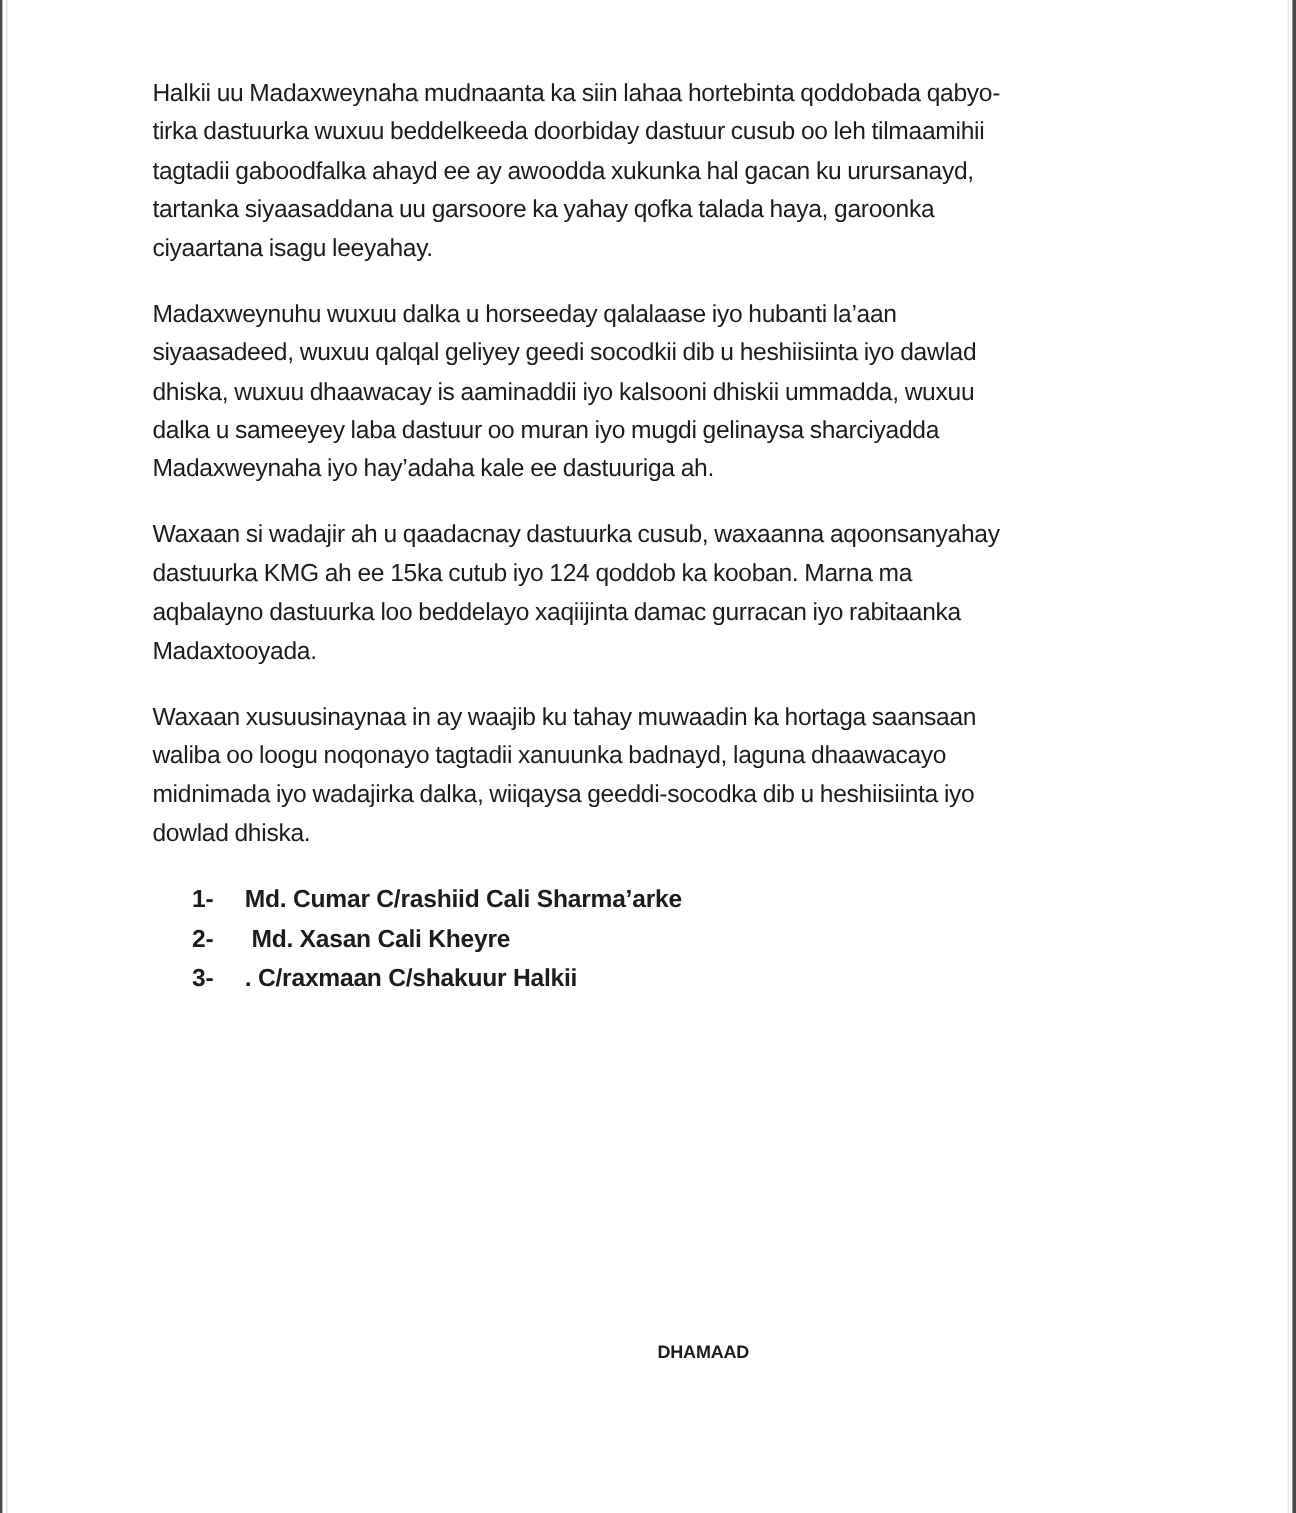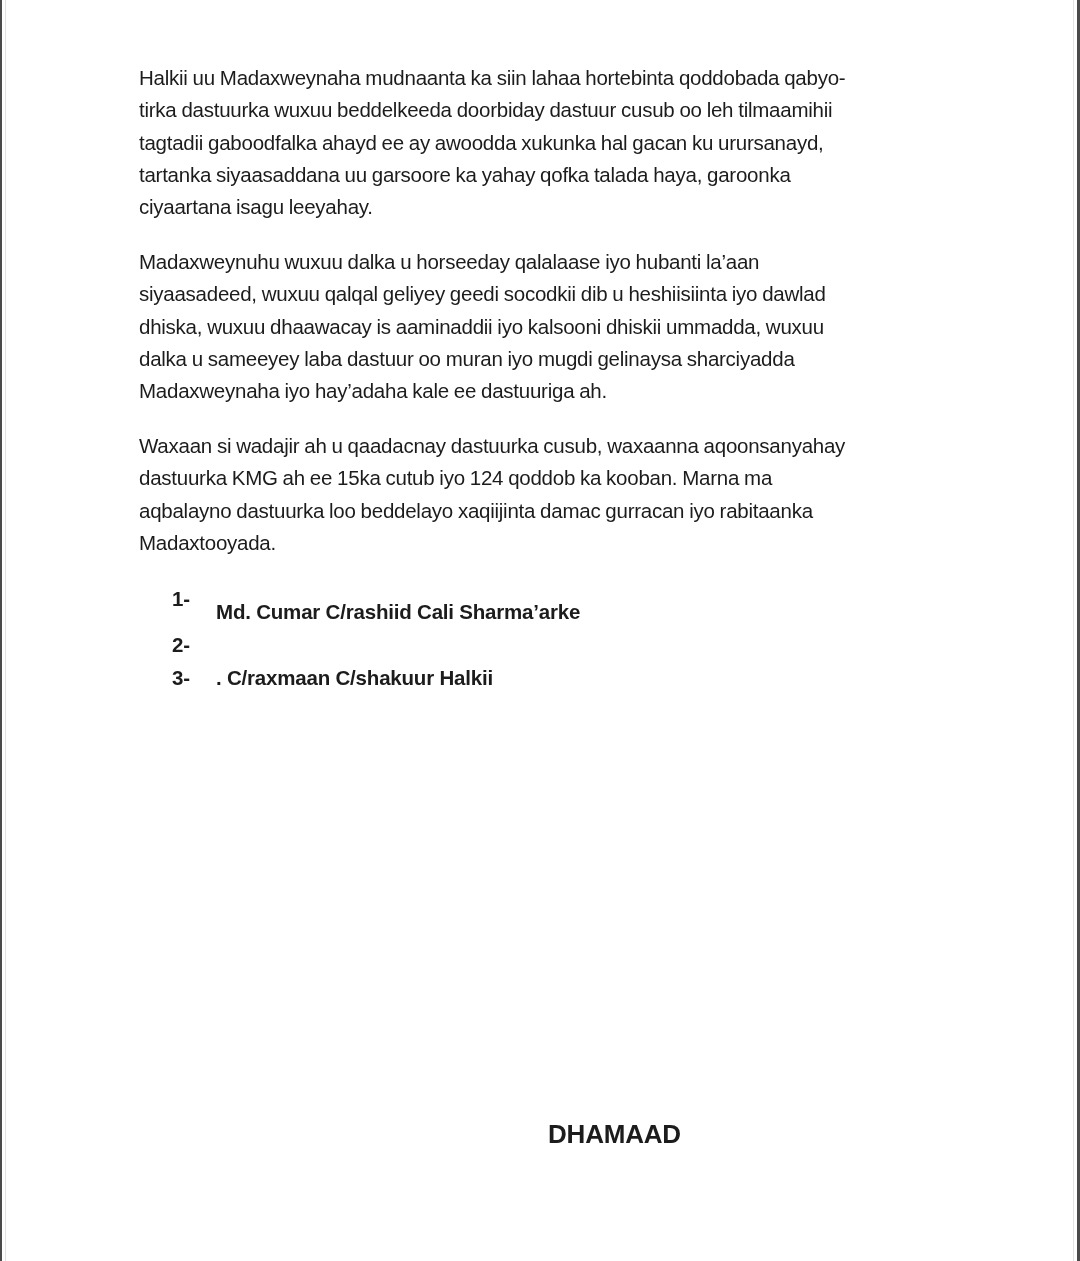--- a/index.html
+++ b/index.html
@@ -26,21 +26,21 @@
     .edge-right {
       position: absolute; right: 0; top: 0; width: 3px; height: 1261px;
       background: #4a4a4a;
     }
     .edge-right-line {
       position: absolute; right: 6px; top: 0; width: 1px; height: 1261px;
       background: #e2e2e2;
     }
     .page {
       position: absolute;
-      left: 139px;
+      left: 127px;
       top: 62px;
       width: 800px;
     }
     .para {
       margin: 0 0 22.5px 0;
       font-size: 20.5px;
       line-height: 32.3px;
       letter-spacing: -0.25px;
       word-spacing: -0.5px;
       white-space: pre-line;
@@ -59,21 +59,21 @@
     }
     .signatory .num {
       display: inline-block;
       width: 44px;
     }
     .closing {
       position: absolute;
       left: 548px;
       top: 1119px;
       font-weight: bold;
-      font-size: 26px;
+      font-size: 15px;
       letter-spacing: -0.2px;
     }
   </style>
 </head>
 <body>
 
 <div class="edge-left"></div>
 <div class="edge-left-line"></div>
 <div class="edge-right"></div>
 <div class="edge-right-line"></div>
@@ -86,28 +86,33 @@
 ciyaartana isagu leeyahay.</p>
   <p class="para">Madaxweynuhu wuxuu dalka u horseeday qalalaase iyo hubanti la’aan
 siyaasadeed, wuxuu qalqal geliyey geedi socodkii dib u heshiisiinta iyo dawlad
 dhiska, wuxuu dhaawacay is aaminaddii iyo kalsooni dhiskii ummadda, wuxuu
 dalka u sameeyey laba dastuur oo muran iyo mugdi gelinaysa sharciyadda
 Madaxweynaha iyo hay’adaha kale ee dastuuriga ah.</p>
   <p class="para">Waxaan si wadajir ah u qaadacnay dastuurka cusub, waxaanna aqoonsanyahay
 dastuurka KMG ah ee 15ka cutub iyo 124 qoddob ka kooban. Marna ma
 aqbalayno dastuurka loo beddelayo xaqiijinta damac gurracan iyo rabitaanka
 Madaxtooyada.</p>
+  <p class="para">Waxaan xusuusinaynaa in ay waajib ku tahay muwaadin ka hortaga saansaan
+waliba oo loogu noqonayo tagtadii xanuunka badnayd, laguna dhaawacayo
+midnimada iyo wadajirka dalka, wiiqaysa geeddi-socodka dib u heshiisiinta iyo
+dowlad dhiska.</p>
 
   <ol class="signatories">
     <li class="signatory">
       <span class="num">1-</span>
-      <span class="name" style="white-space:pre;margin-top:13px;">Md. Cumar C/rashiid Cali Sharma’arke</span>
+      <span class="name" style="white-space:pre;">Md. Cumar C/rashiid Cali Sharma’arke</span>
     </li>
     <li class="signatory">
       <span class="num">2-</span>
+      <span class="name" style="white-space:pre;"> Md. Xasan Cali Kheyre</span>
     </li>
     <li class="signatory">
       <span class="num">3-</span>
       <span class="name" style="white-space:pre;">. C/raxmaan C/shakuur Halkii</span>
     </li>
   </ol>
 </div>
 
 <div class="closing">DHAMAAD</div>
 

